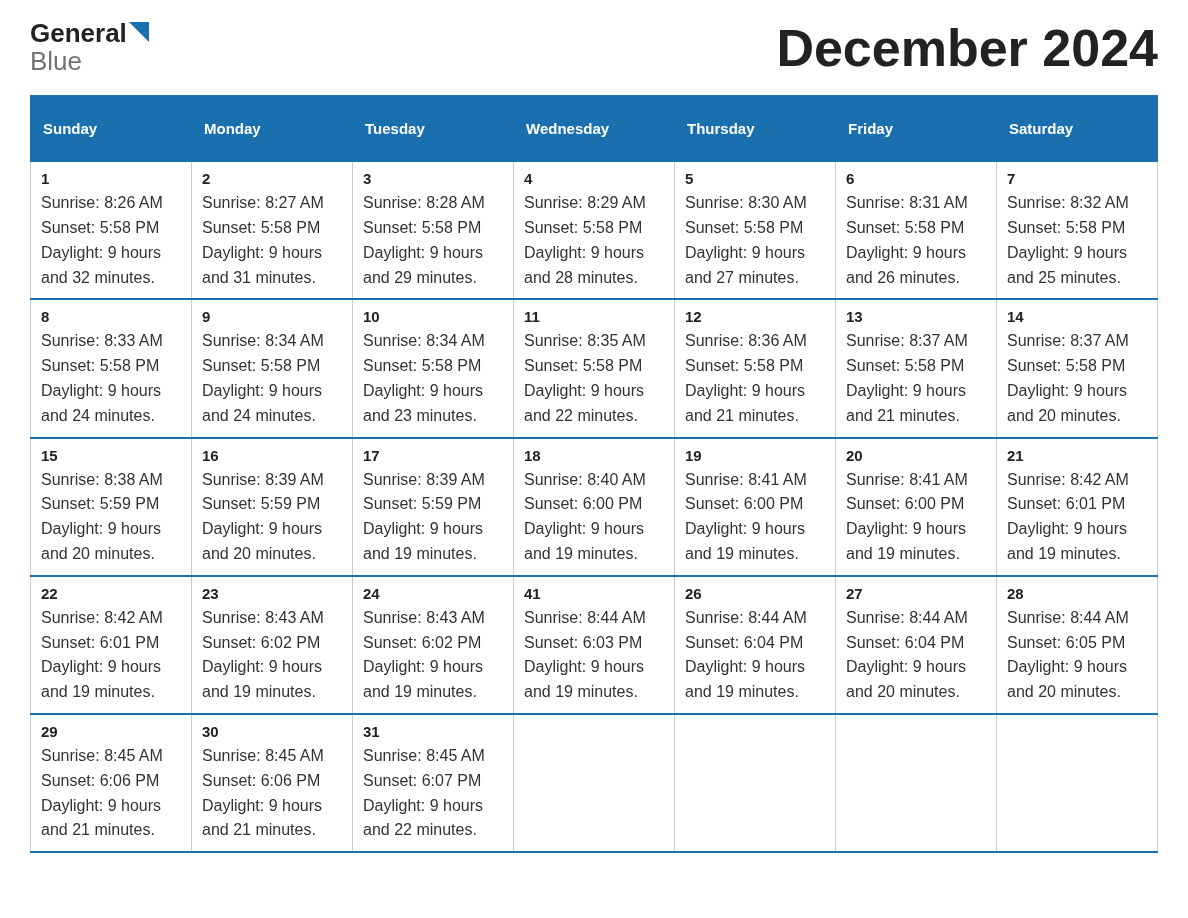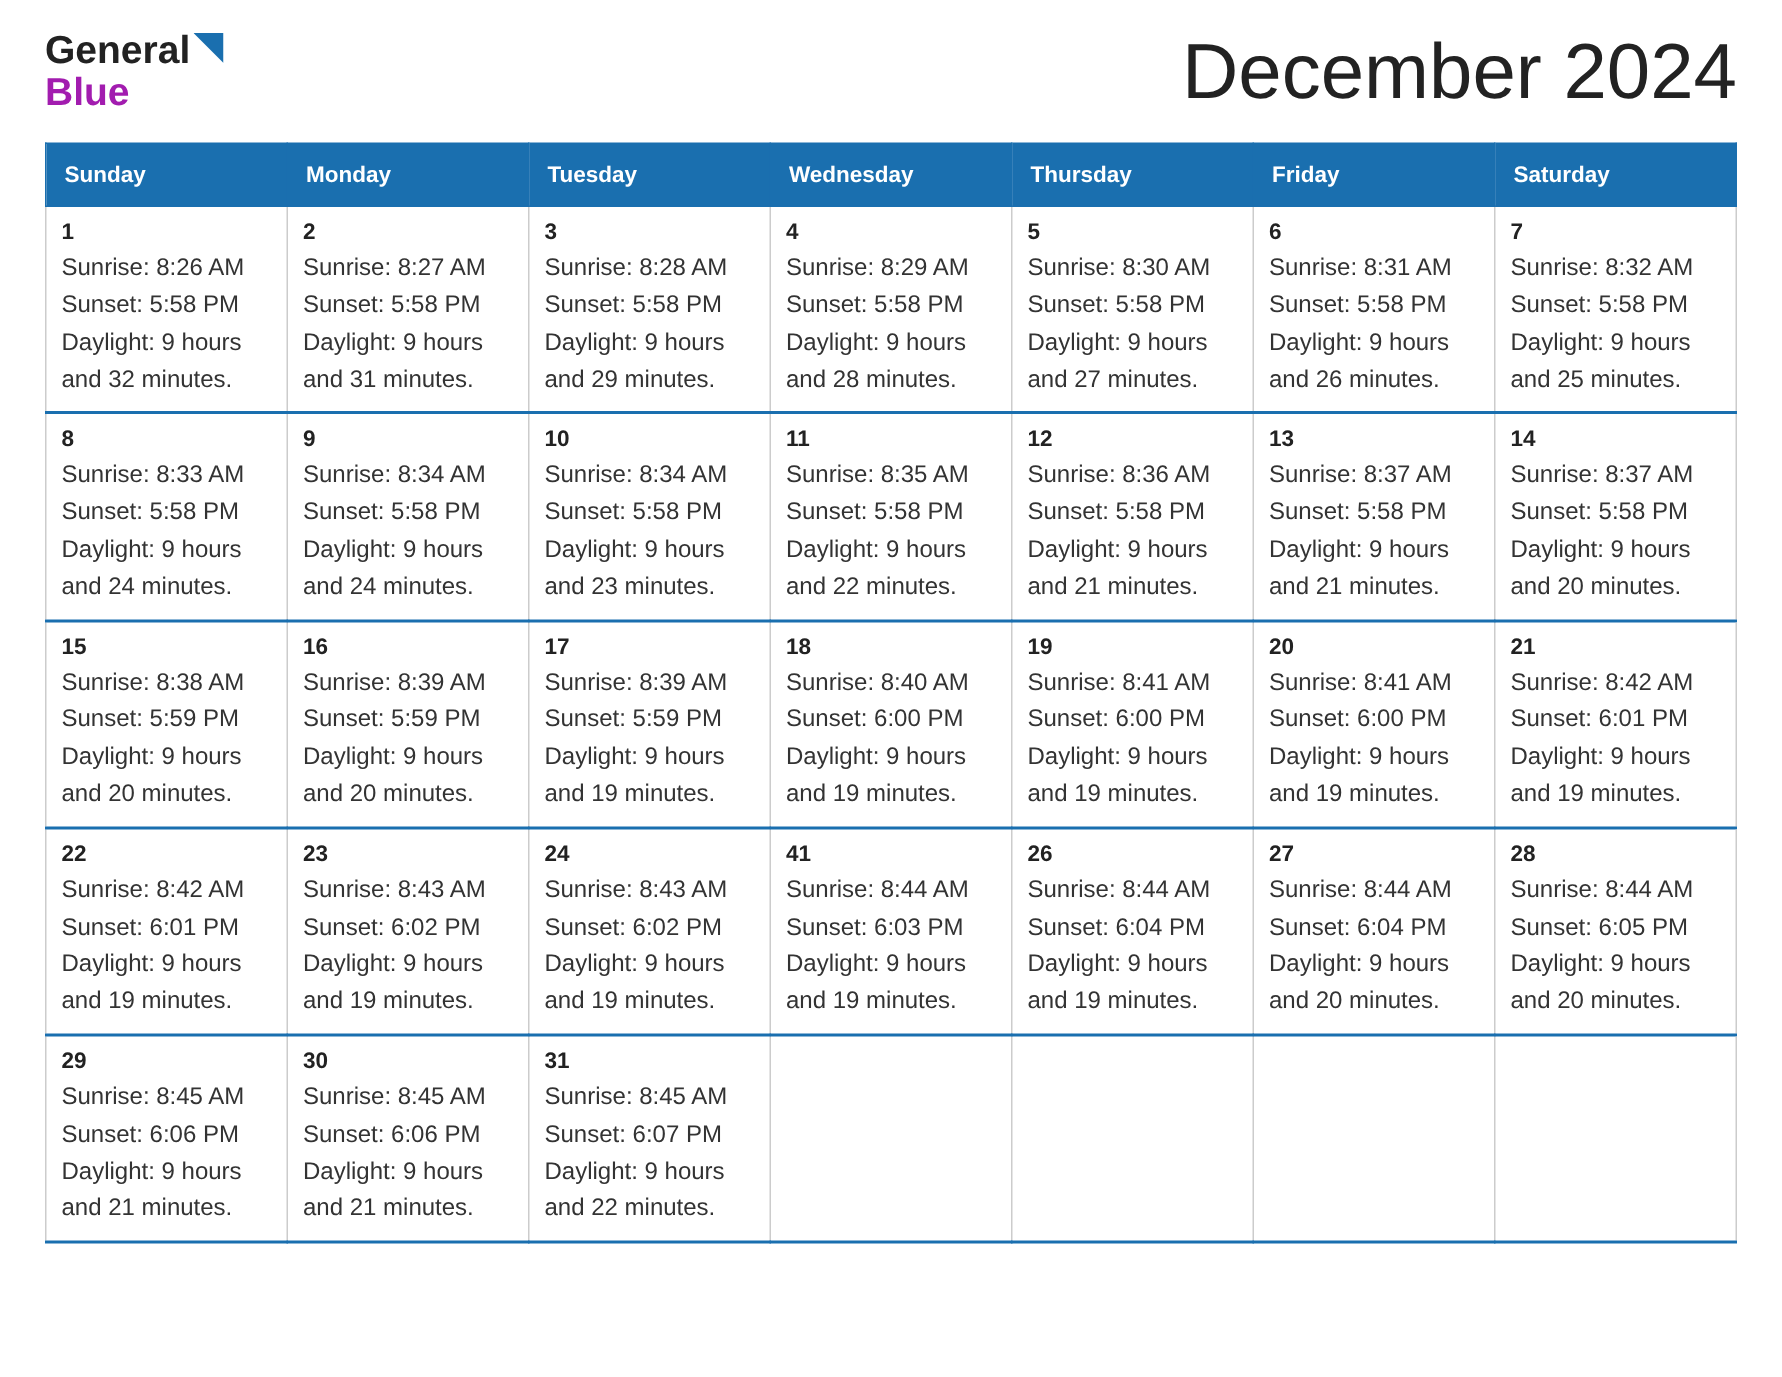--- a/index.html
+++ b/index.html
@@ -25,49 +25,49 @@
     }
     .logo-wrapper {
       display: flex;
       flex-direction: column;
     }
     .logo-line1 {
       display: flex;
       align-items: center;
     }
     .logo-line2 {
-      color: #a21caf;
+      color: #737373;
       font-size: 26px;
-      font-weight: bold;
+      font-weight: normal;
       line-height: 1;
       margin-top: 2px;
     }
     .title-block {
       text-align: right;
     }
     .main-title {
       font-size: 52px;
-      font-weight: normal;
+      font-weight: bold;
       color: #222;
       line-height: 1.1;
     }
     .subtitle {
       font-size: 20px;
       color: #444;
       margin-top: 4px;
     }
     .calendar {
       width: 100%;
       border-collapse: collapse;
       font-size: 13.5px;
     }
     .calendar thead th {
       background: #1a6faf;
       color: #fff;
-      padding: 12px 12px;
+      padding: 24px 12px;
       text-align: left;
       font-size: 15px;
       font-weight: bold;
       border: 1px solid #1a6faf;
     }
     .calendar tbody td {
       border: 1px solid #ccc;
       vertical-align: top;
       padding: 8px 10px;
       min-height: 90px;

